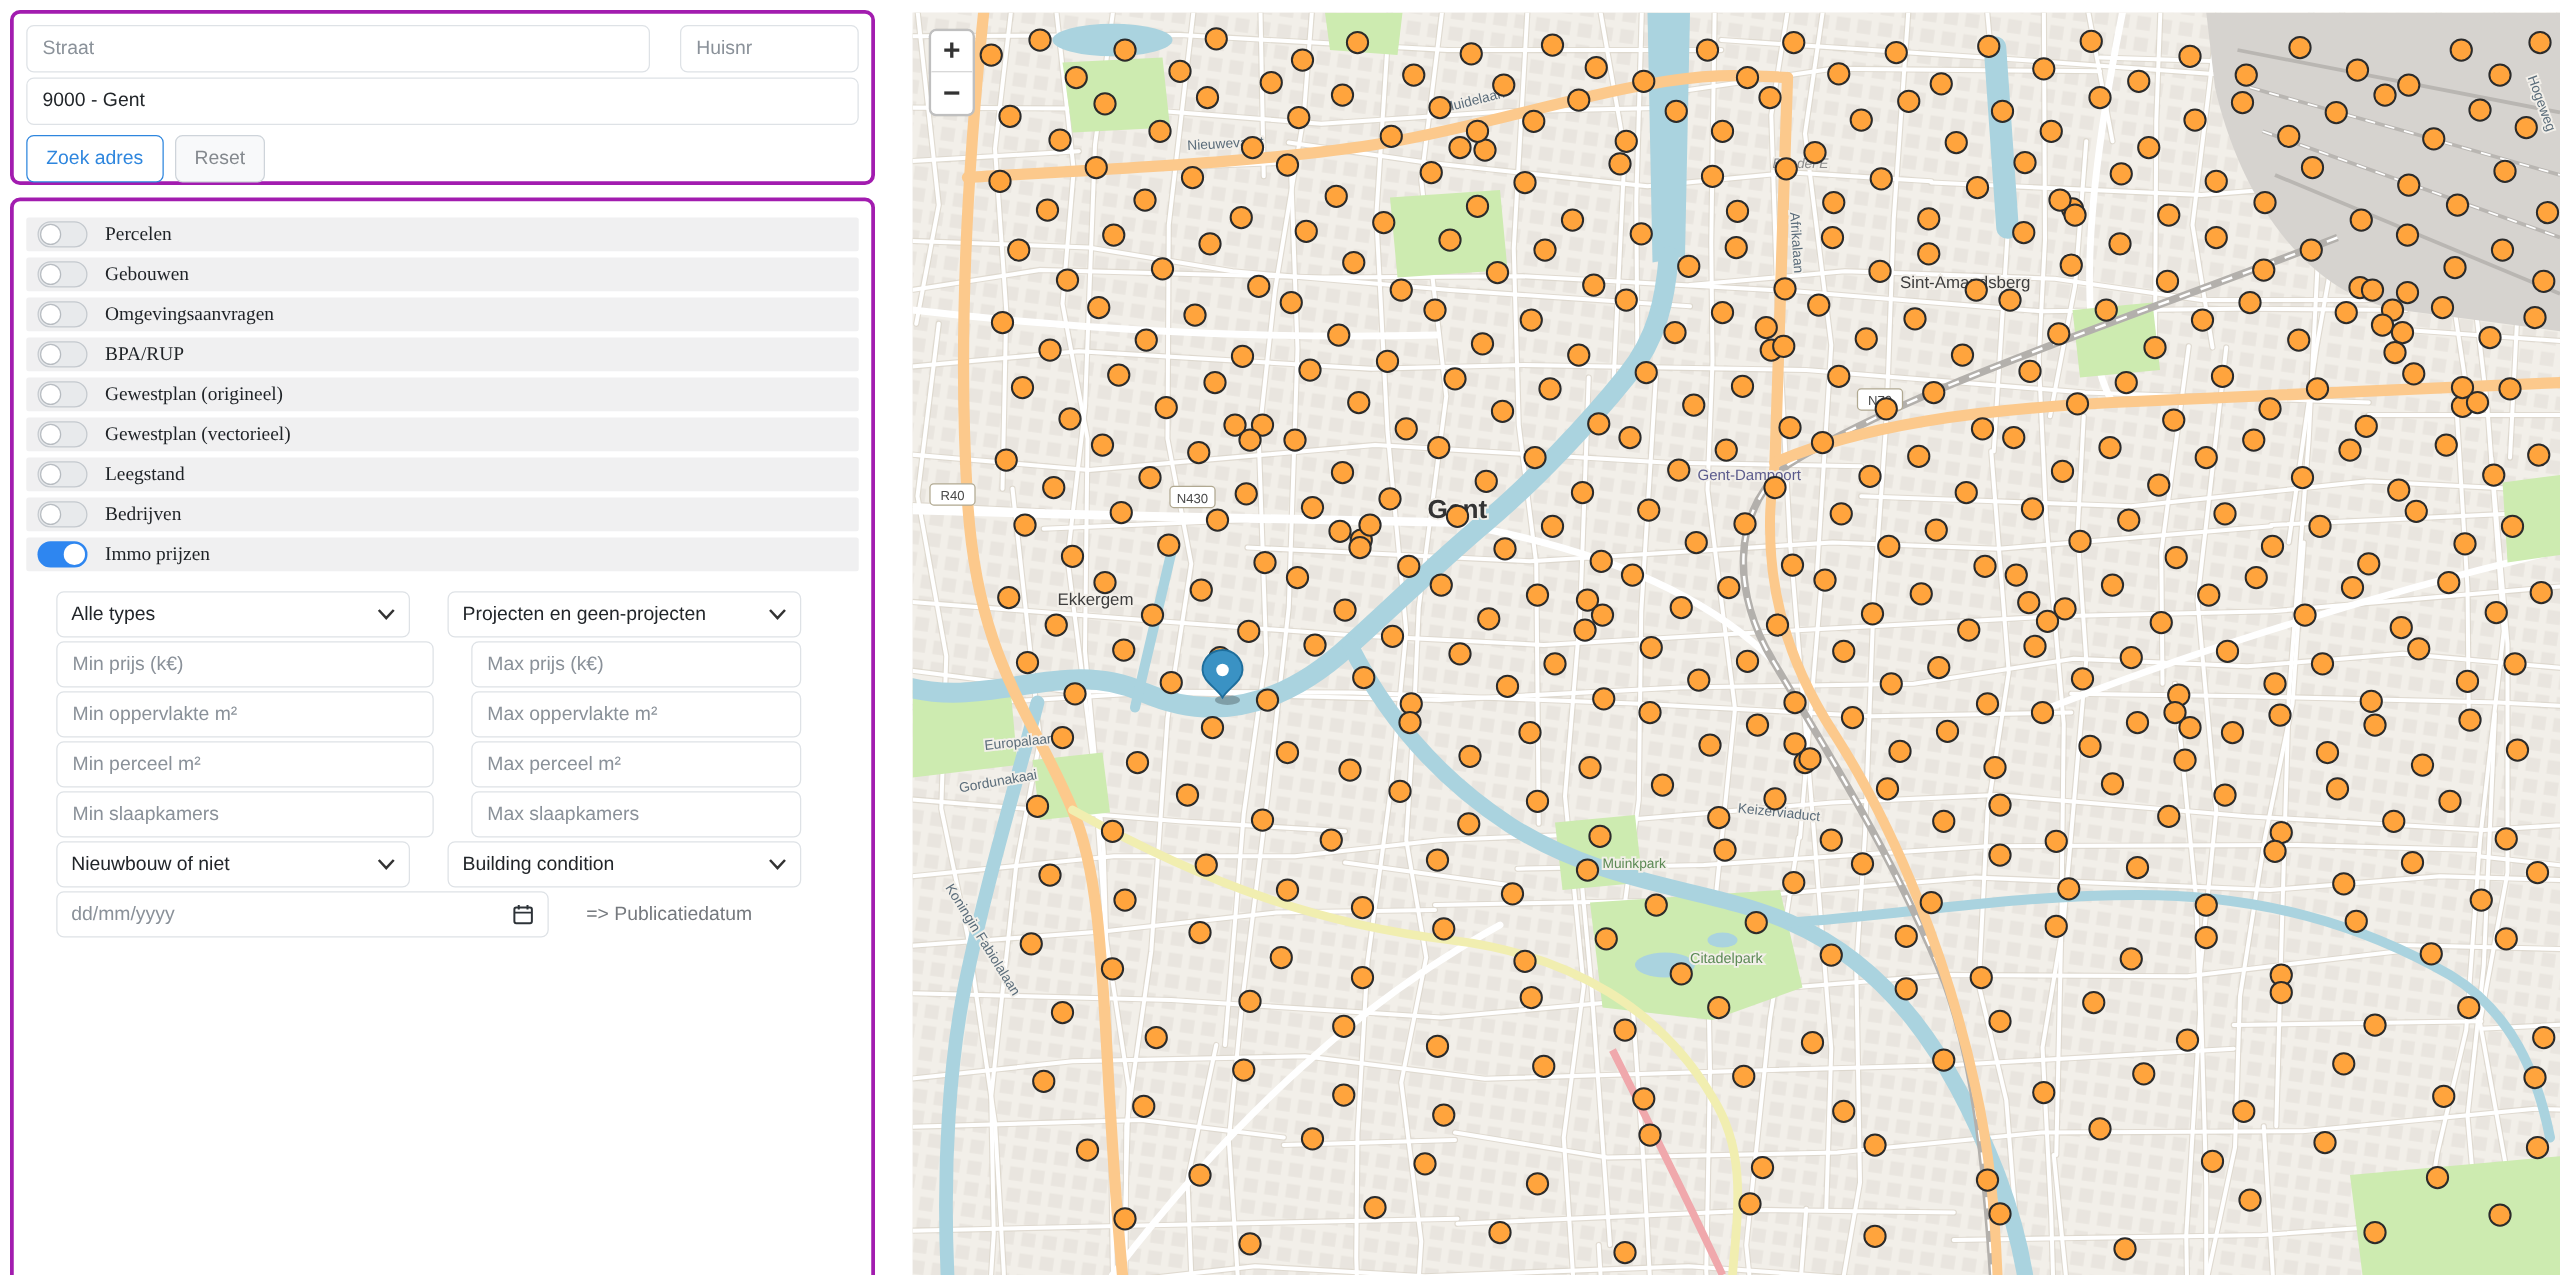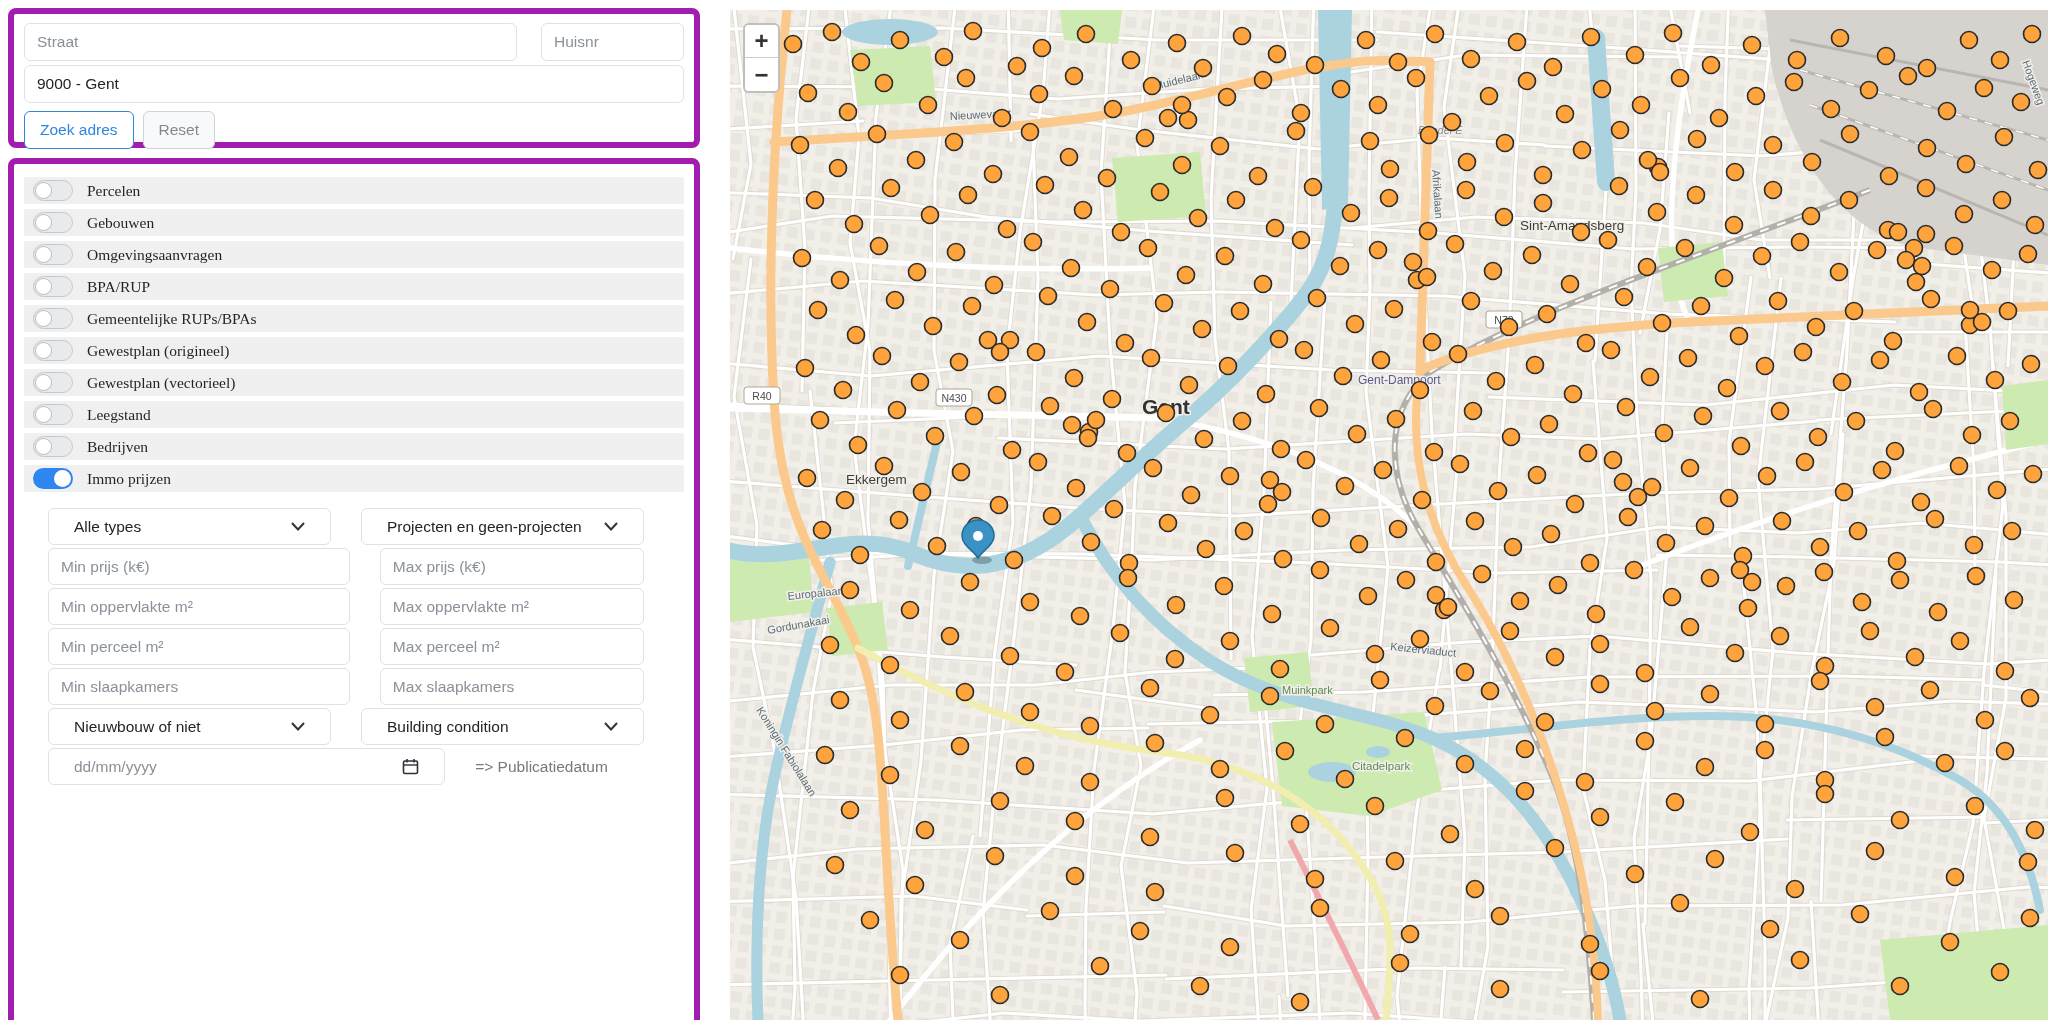--- a/index.html
+++ b/index.html
@@ -2,21 +2,21 @@
 <html><head>
 <meta charset="utf-8">
 <style>
   * { box-sizing: border-box; }
   html,body { margin:0; padding:0; }
   body {
     width:2048px; height:1020px; position:relative; overflow:hidden;
     background:#ffffff; font-family:"Liberation Sans", sans-serif; color:#212529;
   }
   
-  .card { position:absolute; background:#fff; border:6px solid #a21caf; border-radius:8px; }
+  .card { position:absolute; background:#fff; border:3px solid #a21caf; border-radius:8px; }
   #card-search { left:8px; top:8px; width:692px; height:140px; padding:9px 10px; }
   #card-layers { left:8px; top:158px; width:692px; height:900px; padding:13px 10px; }
 
   .addr-row { display:flex; gap:4px; margin-bottom:4px; }
   input.text {
     height:38px; border:1px solid #dee2e6; border-radius:6px; padding:0 12px;
     font-size:15.5px; font-family:inherit; color:#212529; outline:none; background:#fff;
   }
   input::placeholder { color:#8a9199; opacity:1; }
   .street { flex:1; }
@@ -42,21 +42,21 @@
   .switch.on .knob { position:absolute; top:2px; right:2px; width:17px; height:17px; border-radius:50%; background:#fff; }
   .layer-label { font-size:15.5px; color:#1f2327;font-family:Liberation Serif, serif; }
 
   
   .filter-form { margin:16px 0 0 24px; width:596px; }
   .f-row { display:flex; gap:14px; margin-bottom:3px; }
   .col-l { width:304px; }
   .col-r { width:266px;margin-left:16px; }
   .control {
     height:37px; border:1px solid #dee2e6; border-radius:6px; background:#fff;
-    display:flex; align-items:center; padding:0 25px; font-size:15.5px; color:#212529; width:100%;
+    display:flex; align-items:center; padding:0 11px; font-size:15.5px; color:#212529; width:100%;
   }
   .select { justify-content:space-between; cursor:pointer; }
   .select .txt { white-space:nowrap; overflow:hidden; }
   .select svg { flex:none; margin-left:6px; }
   .control input.bare { border:none; outline:none; flex:1; font:inherit; padding:0; color:#701a75; min-width:0; background:transparent; }
   .note { font-size:15.5px; color:#75797e; display:flex; align-items:center; }
 
   
   #map { position:absolute; left:730px; top:10px; width:1318px; height:1010px; background:#f2efe9; overflow:hidden; }
   #map svg.mapsvg { position:absolute; left:0; top:0; }
@@ -103,26 +103,20 @@
         <span class="switch off">
           <span class="knob"></span>
         </span>
         <span class="layer-label">Omgevingsaanvragen</span>
       </div>
       <div class="layer-row">
         <span class="switch off">
           <span class="knob"></span>
         </span>
         <span class="layer-label">BPA/RUP</span>
-      </div>
-      <div class="layer-row">
-        <span class="switch off">
-          <span class="knob"></span>
-        </span>
-        <span class="layer-label">Gemeentelijke RUPs/BPAs</span>
       </div>
       <div class="layer-row">
         <span class="switch off">
           <span class="knob"></span>
         </span>
         <span class="layer-label">Gewestplan (origineel)</span>
       </div>
       <div class="layer-row">
         <span class="switch off">
           <span class="knob"></span>

